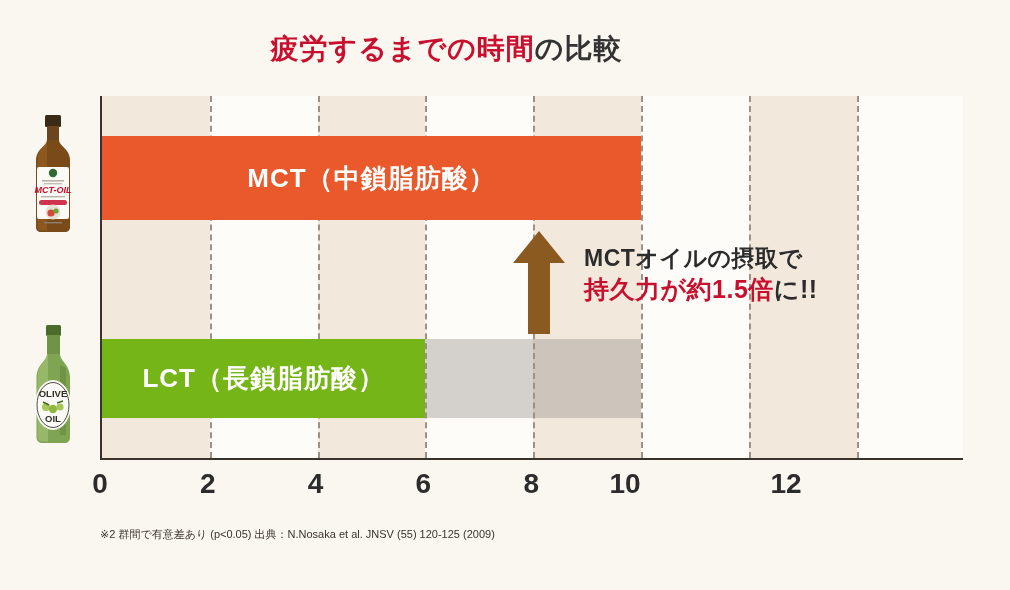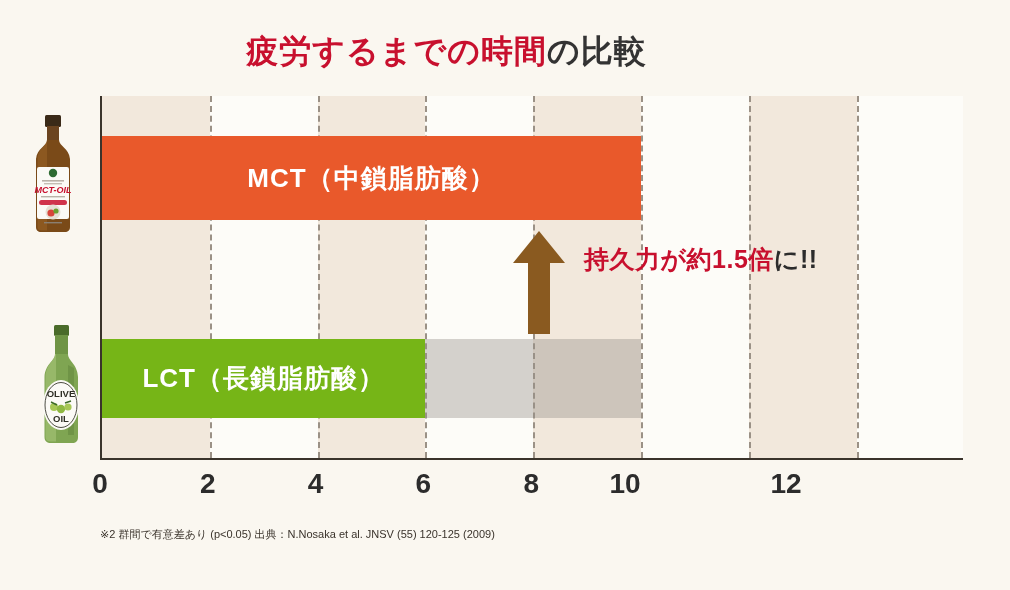--- a/index.html
+++ b/index.html
@@ -13,21 +13,21 @@
     position: relative;
   }
 
   
   #chart-title {
     position: absolute;
     top: 30px;
     left: 0;
     width: 893px;
     text-align: center;
-    font-size: 32px;
+    font-size: 28px;
     font-weight: bold;
     letter-spacing: 1px;
     white-space: nowrap;
   }
   #chart-title .t-red  { color: #c8102e; }
   #chart-title .t-dark { color: #333333; }
 
   
   #plot-area {
     position: absolute;
@@ -154,21 +154,21 @@
     top: 527px;
     font-size: 11px;
     color: #3a332b;
     white-space: nowrap;
   }
 
   
   .bottle { position: absolute; }
 
   #bottle-mct { left: 26px; top: 115px;  width: 54px; height: 118px; font-style: italic; }
-  #bottle-lct { left: 32px; top: 325px;  width: 58px; height: 120px; }
+  #bottle-lct { left: 24px; top: 325px;  width: 58px; height: 120px; }
 </style>
 </head>
 <body>
 
 <div id="chart-title">
   <span class="t-red">疲労するまでの時間</span><span class="t-dark">の比較</span>
 </div>
 
 <div class="bottle" id="bottle-mct">
   <svg width="54" height="118" viewBox="0 0 54 118" xmlns="http://www.w3.org/2000/svg">
@@ -249,20 +249,21 @@
 
 </div>
 
 <div id="uplift-arrow">
   <svg width="52" height="103" viewBox="0 0 52 103" xmlns="http://www.w3.org/2000/svg">
     <polygon points="26,0 52,32 37,32 37,103 15,103 15,32 0,32" fill="#8a5a20"></polygon>
   </svg>
 </div>
 
 <div id="annotation">
+  <div class="line1">MCTオイルの摂取で</div>
   <div class="line2">
     <span class="a-red">持久力が約1.5倍</span><span class="a-dark">に!!</span>
   </div>
 </div>
 
 <div id="x-axis-ticks">
   <span class="tick-label" style="left:100px;">0</span>
   <span class="tick-label" style="left:207.8px;">2</span>
   <span class="tick-label" style="left:315.6px;">4</span>
   <span class="tick-label" style="left:423.4px;">6</span>

